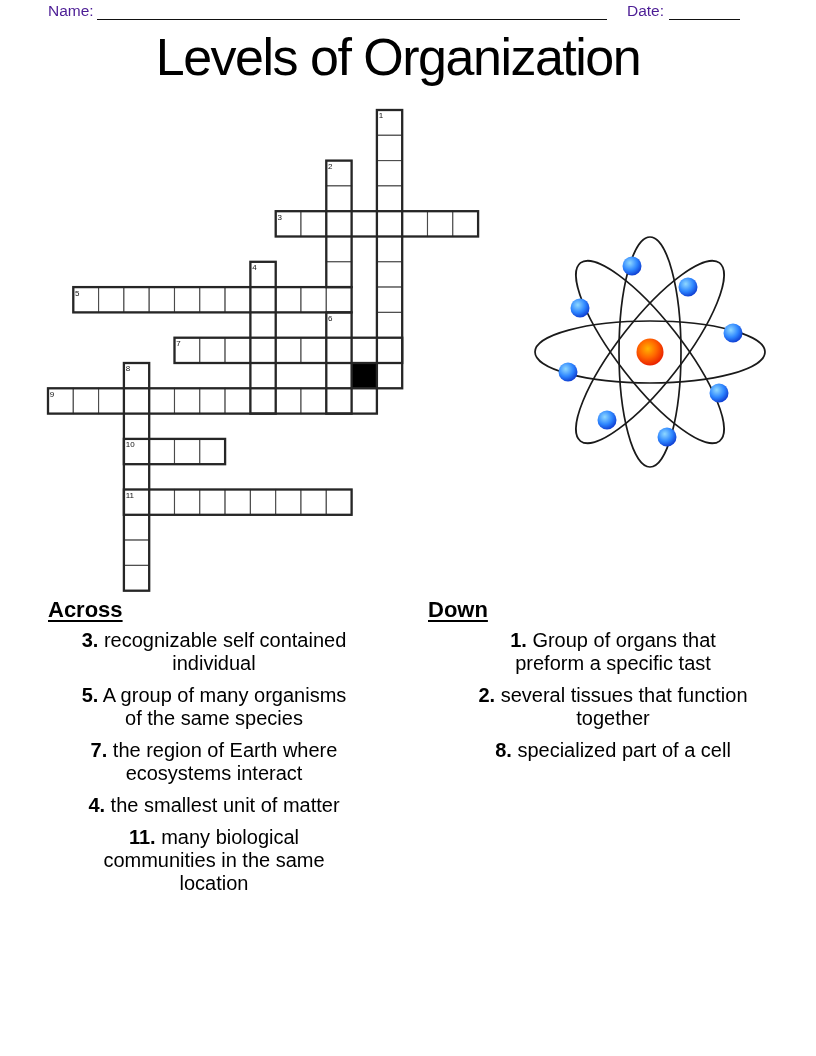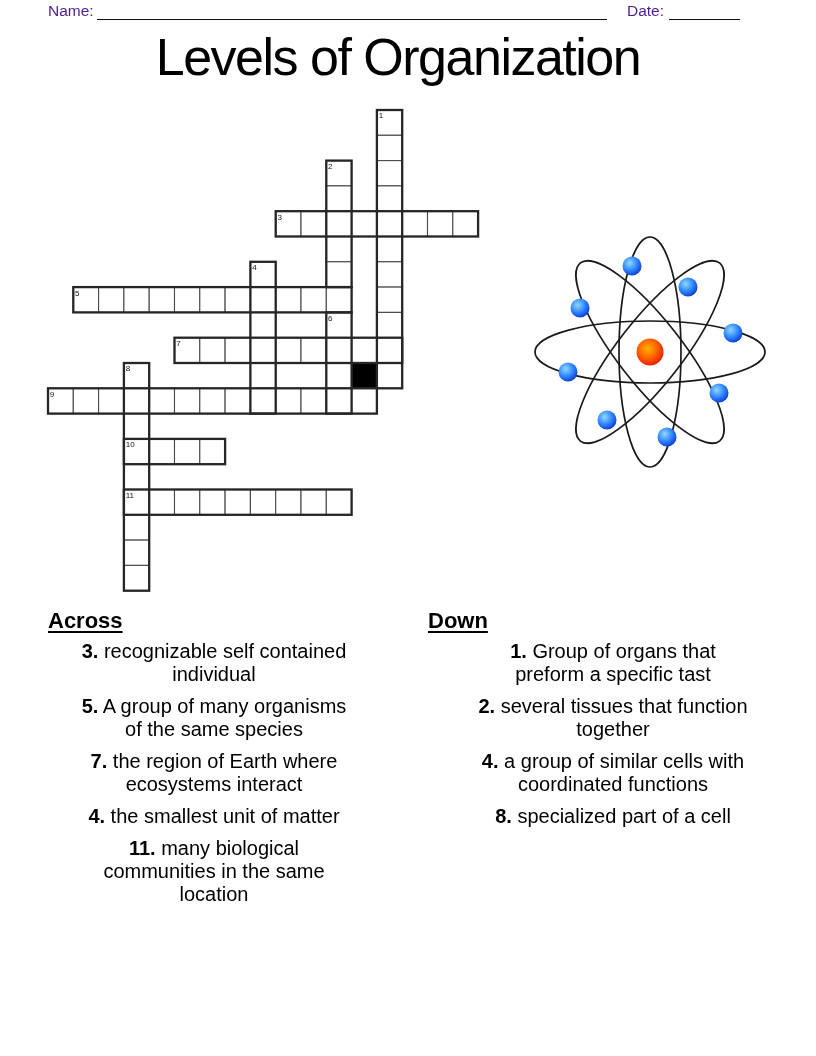--- a/index.html
+++ b/index.html
@@ -10,21 +10,21 @@
   h1.title{position:absolute;left:0;top:28px;width:796px;margin:0;text-align:center;
            font-size:52px;font-weight:normal;letter-spacing:-1.5px;line-height:1.15;
            font-family:"Liberation Sans",sans-serif;}
   svg.grid{position:absolute;left:46px;top:108px;}
   svg.atom{position:absolute;left:525px;top:227px;}
   .col{position:absolute;top:597px;}
   .colA{left:48px;width:332px;}
   .colD{left:428px;width:370px;}
   .chead{font-size:22px;font-weight:bold;text-decoration:underline;
          text-decoration-thickness:2px;text-underline-offset:3px;
-         line-height:26px;margin-bottom:6px;margin-top:11px;}
+         line-height:26px;margin-bottom:6px;}
   .clue{font-size:20px;line-height:23px;margin-bottom:9px;text-align:center;}
   .clue b{font-weight:bold;}
 </style>
 </head>
 <body>
 
 <div class="page">
 
   <span class="hlabel" style="left:48px">Name:</span>
   <span class="wline" style="left:97px;width:510px"></span>
@@ -174,18 +174,17 @@
         <div class="clue"><b>4.</b> the smallest unit of matter</div>
         <div class="clue"><b>11.</b> many biological<br>communities in the same<br>location</div>
       </div>
   </div>
 
   <div class="col colD">
     <div class="chead">Down</div>
     <div>
         <div class="clue"><b>1.</b> Group of organs that<br>preform a specific tast</div>
         <div class="clue"><b>2.</b> several tissues that function<br>together</div>
-        <div class="clue"><b>4.</b> a group of similar cells with<br>coordinated functions</div>
         <div class="clue"><b>8.</b> specialized part of a cell</div>
       </div>
   </div>
 
 </div>
 
 </body></html>

